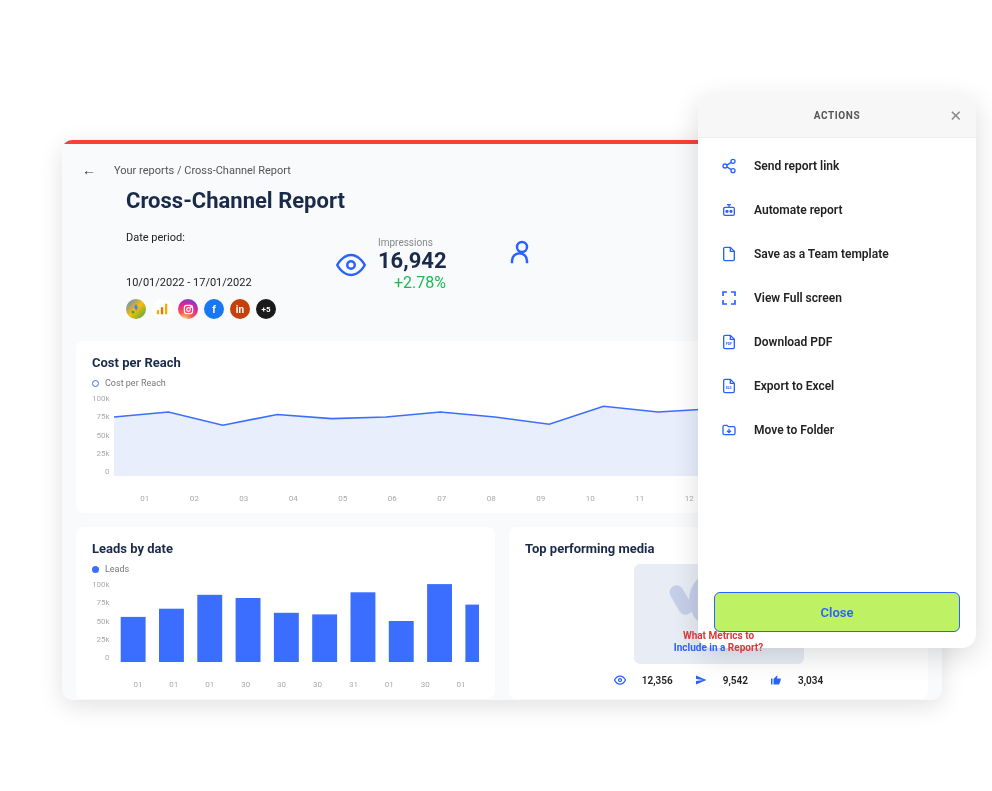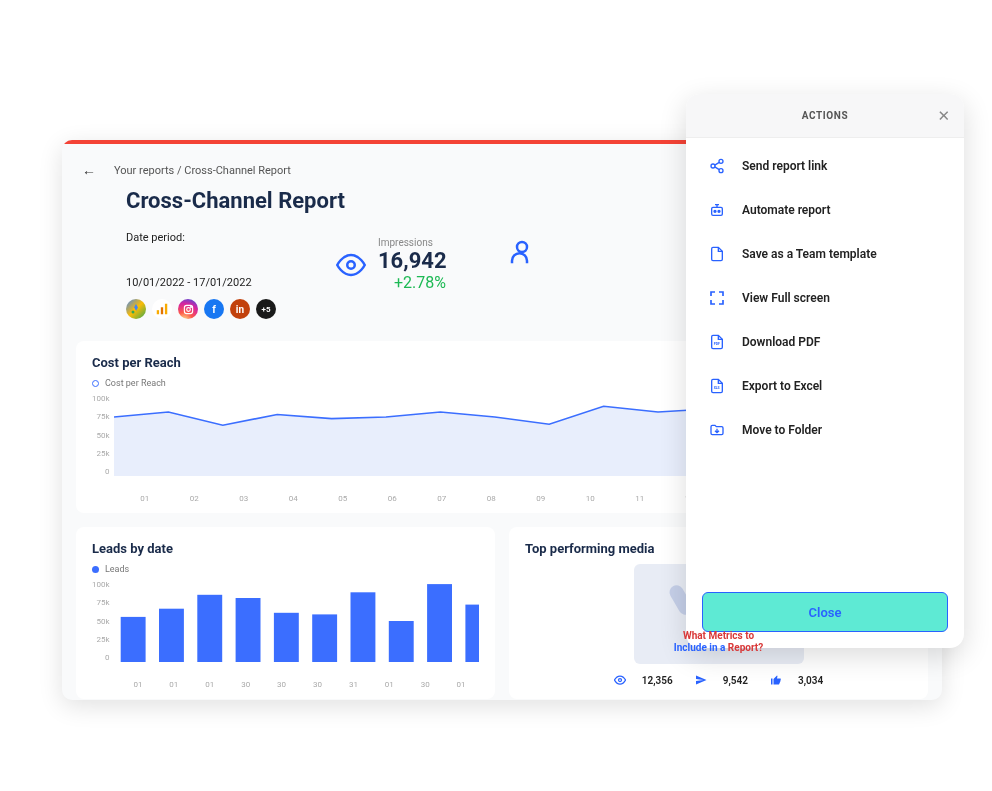--- a/index.html
+++ b/index.html
@@ -62,35 +62,35 @@
 .thumb-txt .blue { color: #2962ff; }
 .media-stats { display: flex; justify-content: center; gap: 22px; font-size: 10px; color: #222; font-weight: 600; }
 .ms-item { display:flex; align-items:center; gap:16px; }
 .ms-item svg { color:#2962ff; }
 
 .cost-card { margin: 0 14px 14px; }
 
 
 .actions-panel {
   position: absolute;
-  right: 28px; top: 94px;
+  right: 16px; top: 94px;
   width: 278px; height: 554px;
   background: #fff;
   border-radius: 14px;
   box-shadow: 0 8px 28px rgba(0,0,0,0.14);
   display: flex; flex-direction: column;
 }
 .ap-head { display: flex; align-items: center; justify-content: center; height: 44px; border-bottom: 1px solid #eee; position: relative; background:#f7f7f8; border-radius:14px 14px 0 0; }
 .ap-title { font-size: 10px; font-weight: 700; color: #555; letter-spacing: 0.6px; }
 .ap-close { position: absolute; right: 14px; top: 13px; color: #888; cursor: pointer; font-size: 15px; }
 .ap-body { flex: 1; padding: 6px 0; }
 .ap-item { display: flex; align-items: center; gap: 16px; padding: 13px 22px; font-size: 12px; color: #222; font-weight: 600; cursor: pointer; }
 .ap-ic { width: 18px; height: 18px; color: #2962ff; flex-shrink: 0; display:flex;align-items:center;justify-content:center; }
 .ap-foot { padding: 16px; }
-.ap-close-btn { width: 100%; height: 40px; border: 1px solid #2962ff; background: #5eead4; color: #2962ff; border-radius: 6px; font-size: 13px; font-weight: 600; cursor: pointer; }
+.ap-close-btn { width: 100%; height: 40px; border: 1px solid #2962ff; background: #bef264; color: #2962ff; border-radius: 6px; font-size: 13px; font-weight: 600; cursor: pointer; }
 
 svg { display: block; }
 </style>
 </head>
 <body>
 
 <div class="main-shell">
   <div class="top-bar"></div>
   <div class="header-row">
     <span class="back-arrow">←</span>

